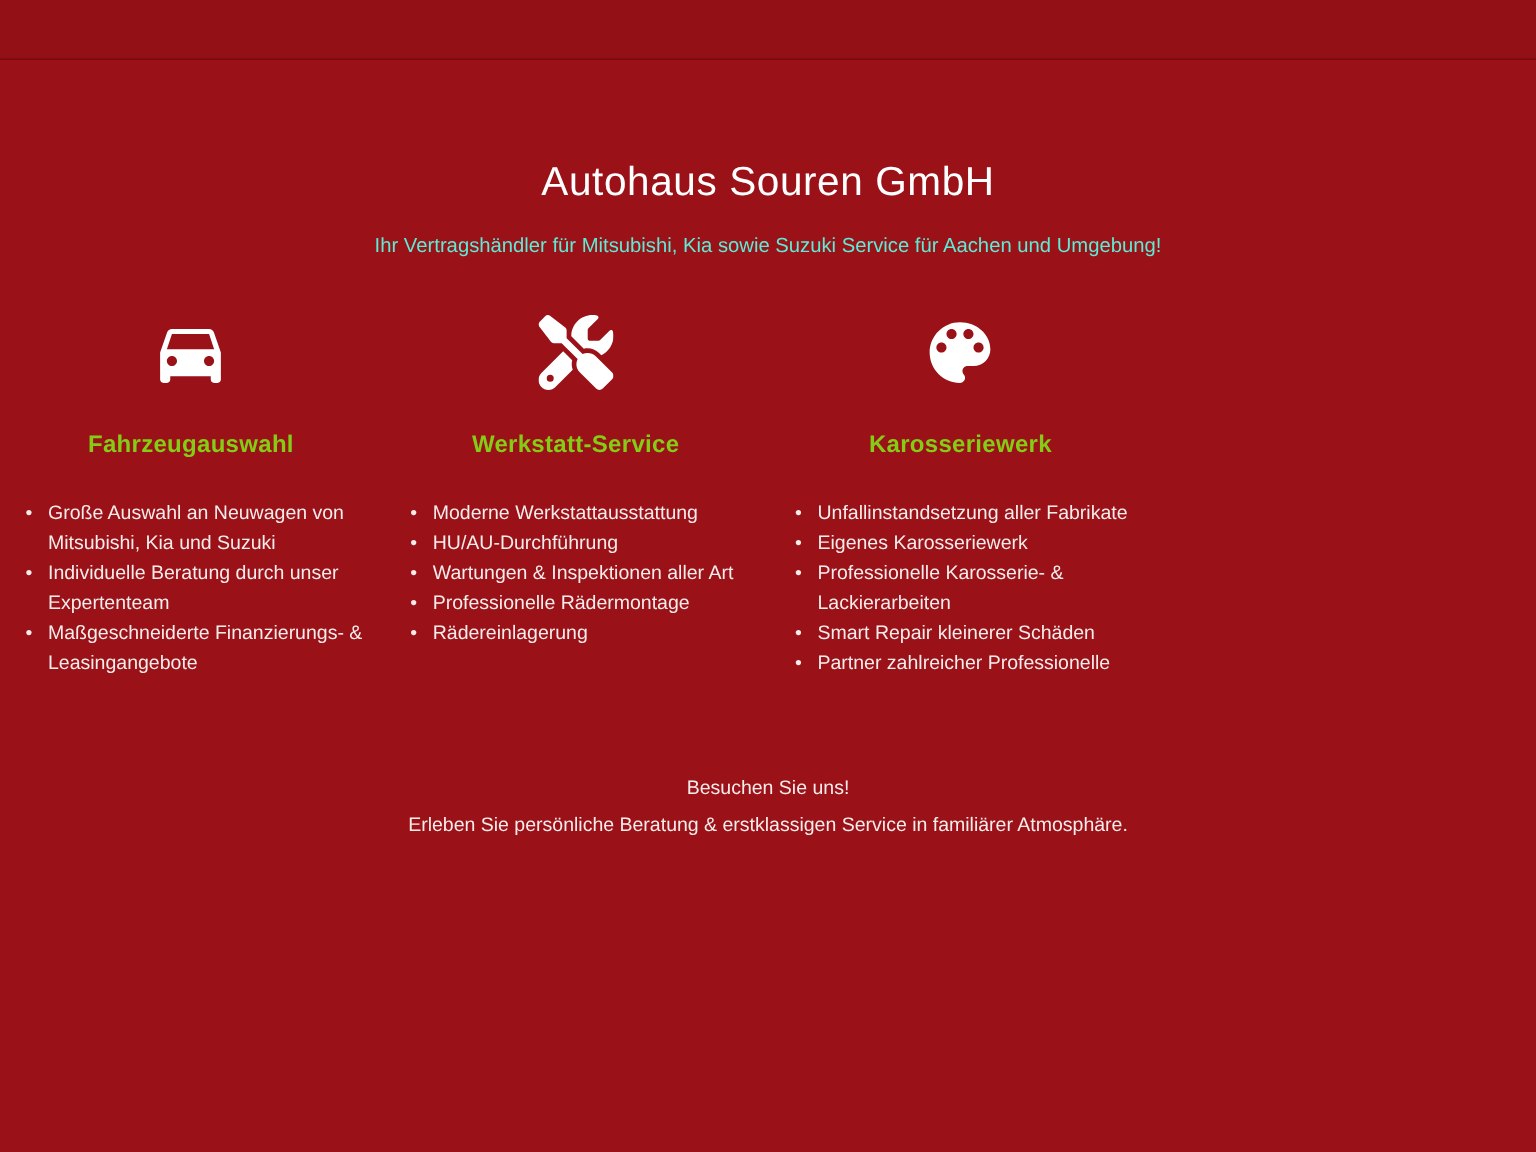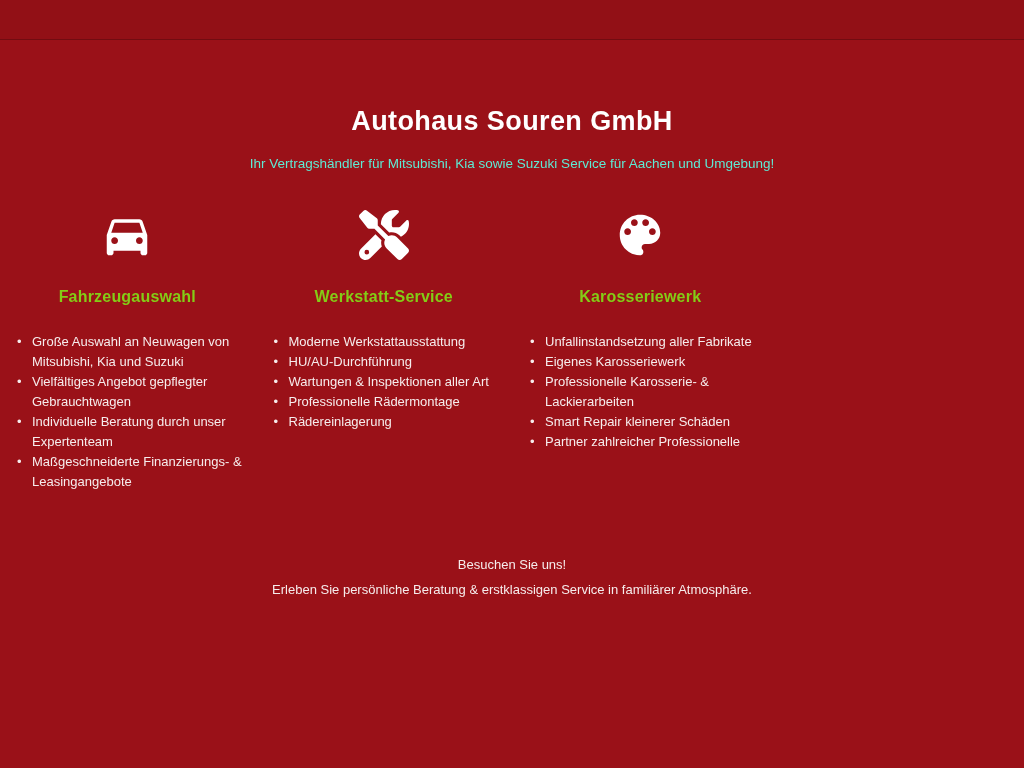--- a/index.html
+++ b/index.html
@@ -11,21 +11,21 @@
     position: relative;
     overflow: hidden;
   }
   .top-strip {
     position: absolute; top: 0; left: 0; width: 100%; height: 40px;
     background: rgba(0,0,0,0.05);
     border-bottom: 1px solid rgba(0,0,0,0.22);
   }
   .header { padding-top: 106px; text-align: center; }
   .title {
-    font-size: 27px; font-weight: bold; color: #ffffff; letter-spacing: 0.4px;
+    font-size: 27px; font-weight: normal; color: #ffffff; letter-spacing: 0.4px;
     line-height: 30px;
     text-align: center;
   }
   .subtitle { margin-top: 20px; font-size: 13.5px; line-height: 16px; color: #5eead4; }
 
   .columns {
     width: 1000px; margin: 36px auto 0;
     display: grid; grid-template-columns: repeat(4, 1fr); gap: 26px;
   }
   .col { text-align: center; }
@@ -59,21 +59,20 @@
 
   <div class="col">
     <div class="icon-wrap">
       <svg width="54" height="54" viewBox="0 0 24 24" fill="#ffffff" fill-rule="evenodd">
         <path d="M18.92 6.01C18.72 5.42 18.16 5 17.5 5h-11c-.66 0-1.21.42-1.42 1.01L3 12v8c0 .55.45 1 1 1h1c.55 0 1-.45 1-1v-1h12v1c0 .55.45 1 1 1h1c.55 0 1-.45 1-1v-8l-2.08-5.99zM6.5 16c-.83 0-1.5-.67-1.5-1.5S5.67 13 6.5 13s1.5.67 1.5 1.5S7.33 16 6.5 16zm11 0c-.83 0-1.5-.67-1.5-1.5s.67-1.5 1.5-1.5 1.5.67 1.5 1.5-.67 1.5-1.5 1.5zM5 11l1.5-4.5h11L19 11H5z"></path>
       </svg>
     </div>
     <div class="col-heading">Fahrzeugauswahl</div>
     <ul>
       <li>Große Auswahl an Neuwagen von Mitsubishi, Kia und Suzuki</li>
-      <li>Vielfältiges Angebot gepflegter Gebrauchtwagen</li>
       <li>Individuelle Beratung durch unser Expertenteam</li>
       <li>Maßgeschneiderte Finanzierungs- &amp; Leasingangebote</li>
     </ul>
   </div>
 
   <div class="col">
     <div class="icon-wrap">
       <svg width="50" height="50" viewBox="0 0 512 512" fill="#ffffff" fill-rule="evenodd">
         <path d="M78.6 5C69.1-2.4 55.6-1.5 47 7L7 47c-8.5 8.5-9.4 22-2.1 31.6l80 104c4.5 5.9 11.6 9.4 19 9.4h54.1l109 109c-14.7 29-10 65.4 14.3 89.6l112 112c12.5 12.5 32.8 12.5 45.3 0l64-64c12.5-12.5 12.5-32.8 0-45.3l-112-112c-24.2-24.2-60.6-29-89.6-14.3l-109-109V104c0-7.5-3.5-14.5-9.4-19L78.6 5zM19.9 396.1C7.2 408.8 0 426.1 0 444.1C0 481.6 30.4 512 67.9 512c18 0 35.3-7.2 48-19.9L233.7 374.3c-7.8-20.9-9-43.6-3.6-65.1l-61.7-61.7L19.9 396.1zM512 144c0-10.5-1.1-20.7-3.2-30.5c-2.4-11.2-16.1-14.1-24.2-6l-63.9 63.9c-3 3-7.1 4.7-11.3 4.7H352c-8.8 0-16-7.2-16-16V102.6c0-4.2 1.7-8.3 4.7-11.3l63.9-63.9c8.1-8.1 5.2-21.8-6-24.2C388.7 1.1 378.5 0 368 0C288.5 0 224 64.5 224 144l0 .8 85.3 85.3c36-9.1 75.8 .5 104 28.7L429 274.5c49-23 83-72.8 83-130.5zM56 432a24 24 0 1 1 48 0 24 24 0 1 1 -48 0z"></path>
       </svg>

